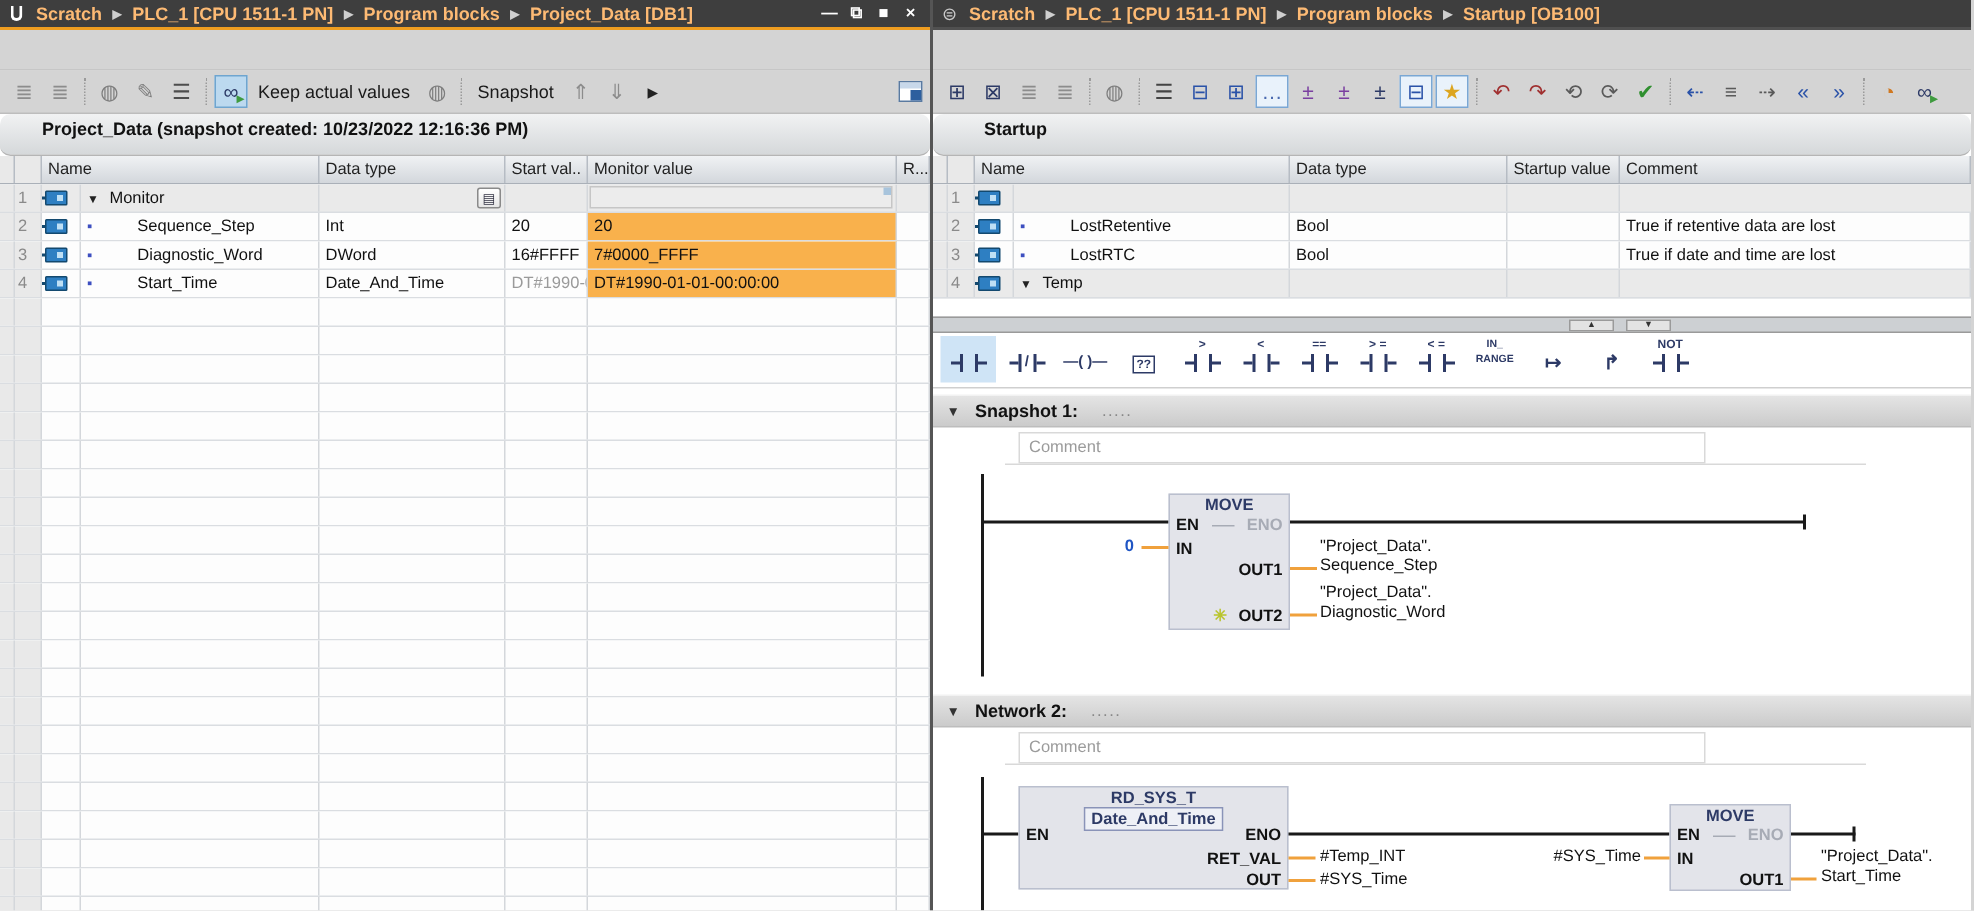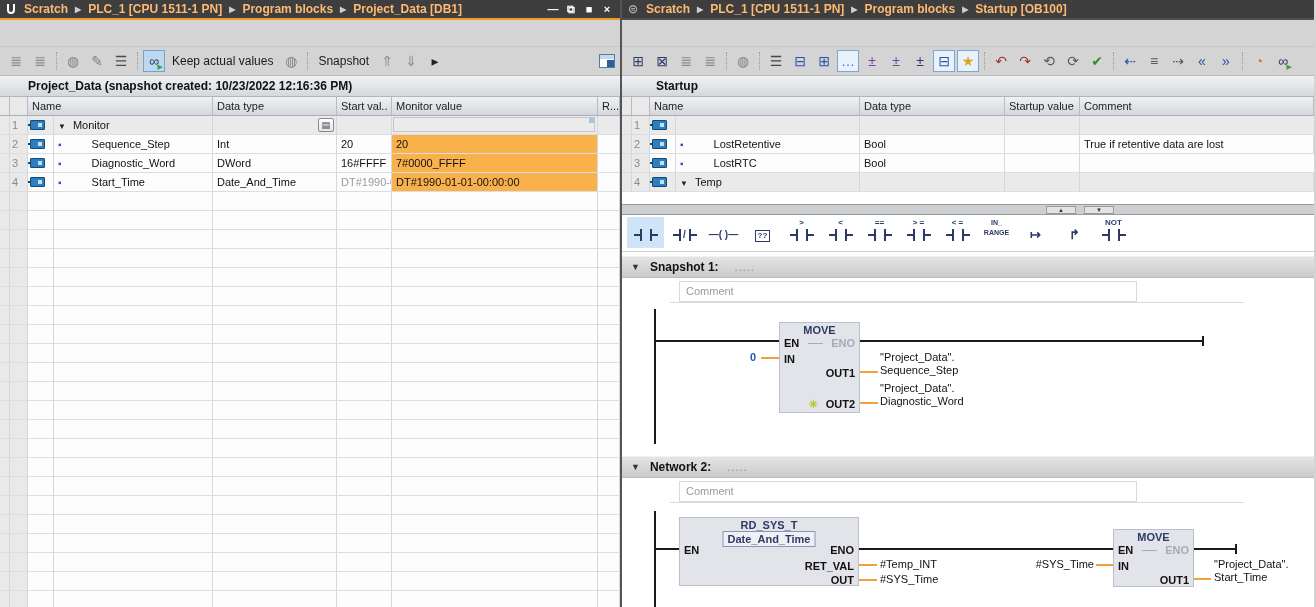--- a/index.html
+++ b/index.html
@@ -29,21 +29,21 @@
   .ticon.activebg { background:#bcd9ef; border-color:#6fa5cf; }
   .ticon-extra { position:absolute; right:1px; bottom:1px; font-size:7px; line-height:7px; }
   .tsep { width:1px; height:18px; border-left:1px dotted #9a9a9a; margin:0 4px; flex:0 0 auto; }
   .tlabel { font-size:12px; color:#1a1a1a; margin:0 6px; flex:0 0 auto; }
   .tspacer { flex:1; }
   .winicon { width:16px; height:14px; border:1px solid #5a7aa0; background:#fff; position:relative; }
   .winicon::before { content:""; position:absolute; left:0; right:0; top:0; height:4px; background:#c8d8ea; }
   .winicon::after { content:""; position:absolute; right:0; bottom:0; width:7px; height:7px; background:#2d5f9e; }
 
   
-  .ed-header { height:21px; background:linear-gradient(#f1f2f3,#d5d8da); border-bottom:1px solid #b5b5b5; font-size:12px; font-weight:bold; color:#111; line-height:20px; padding-left:28px; flex:0 0 auto; white-space:nowrap; overflow:hidden; }
+  .ed-header { height:28px; background:linear-gradient(#f1f2f3,#d5d8da); border-bottom:1px solid #b5b5b5; font-size:12px; font-weight:bold; color:#111; line-height:20px; padding-left:28px; flex:0 0 auto; white-space:nowrap; overflow:hidden;border-radius:7px; }
   .ed-header.r { padding-left:34px; }
 
   
   .lgrid  { display:grid; grid-template-columns:10px 18px 26px 159px 124px 55px 206px 1fr; }
   .lhgrid { display:grid; grid-template-columns:10px 18px 185px 124px 55px 206px 1fr; }
   .rgrid  { display:grid; grid-template-columns:10px 18px 26px 184px 145px 75px 1fr; }
   .rhgrid { display:grid; grid-template-columns:10px 18px 210px 145px 75px 1fr; }
   .thead { height:19px; flex:0 0 auto; background:linear-gradient(#f0f2f4,#d3d7dc); border-bottom:1px solid #aab0b8; }
   .hcell { font-size:11px; color:#222; line-height:18px; padding:0 4px; border-right:1px solid #b6bcc4; overflow:hidden; white-space:nowrap; }
   .tbody { flex:1 1 auto; overflow:hidden; background:#fff; }
@@ -521,20 +521,21 @@
         </div>
         <div class="trow rgrid">
           <div class="cell blankc"></div>
           <div class="cell numc">3</div>
           <div class="cell iconc">
             <span class="tag-icon"></span>
           </div>
           <div class="cell namec"><span class="var-bullet">▪</span><span class="nm-text indent">LostRTC</span></div>
           <div class="cell typec">Bool</div>
           <div class="cell defc"></div>
+          <div class="cell cmtc">True if date and time are lost</div>
         </div>
         <div class="trow rgrid group">
           <div class="cell blankc"></div>
           <div class="cell numc">4</div>
           <div class="cell iconc">
             <span class="tag-icon"></span>
           </div>
           <div class="cell namec"><span class="grp-arrow">▼</span><span class="nm-text">Temp</span></div>
           <div class="cell typec"></div>
           <div class="cell defc"></div>

